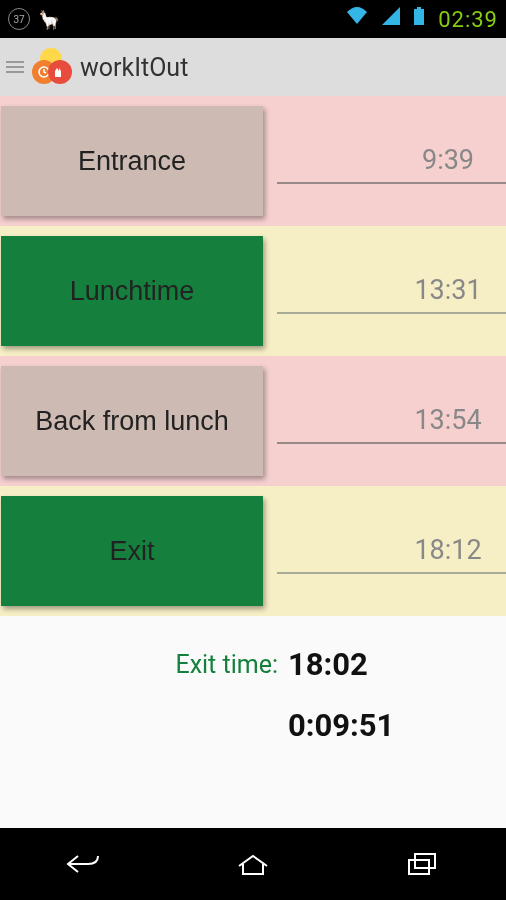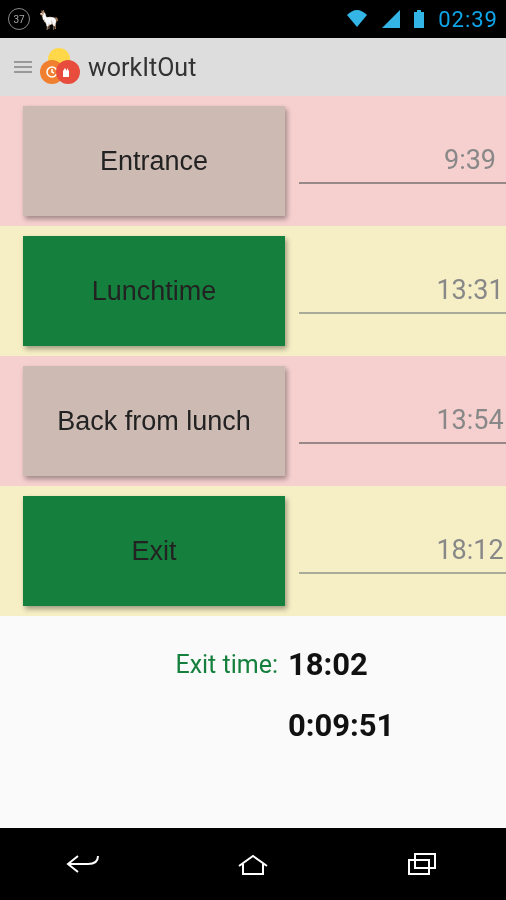--- a/index.html
+++ b/index.html
@@ -1,32 +1,32 @@
 <!DOCTYPE html>
 <html><head>
 <meta charset="utf-8">
 <style>
 *{margin:0;padding:0;box-sizing:border-box}
 body{width:506px;height:900px;font-family:Roboto,Arial,sans-serif;background:#fafafa;overflow:hidden;position:relative}
 .statusbar{height:38px;background:#000;display:flex;align-items:center;justify-content:space-between;padding:0 8px;color:#fff}
 .sb-left{display:flex;align-items:center;gap:8px}
-.sb-right{display:flex;align-items:center;gap:14px;color:#0ea5e9}
+.sb-right{display:flex;align-items:flex-start;gap:14px;color:#84cc16}
 .battery-circle{width:22px;height:22px;border:1.5px solid #888;border-radius:50%;display:flex;align-items:center;justify-content:center;font-size:10px;color:#aaa}
 .llama-icon{color:#aaa;font-size:18px}
 .clock{font-size:22px;letter-spacing:1px}
-.appbar{height:58px;background:#ddd;display:flex;align-items:center;padding:0 14px}
+.appbar{height:58px;background:#ddd;display:flex;align-items:center;padding:0 6px}
 .menu-icon{width:18px;display:flex;flex-direction:column;gap:3px;margin-right:6px}
 .menu-icon span{height:2px;background:#999}
 .app-logo{position:relative;width:42px;height:42px;margin-right:8px}
 .circ{position:absolute;border-radius:50%}
 .circ.y{width:22px;height:22px;background:#ffd84a;top:2px;left:10px}
 .circ.o{width:24px;height:24px;background:#f08030;top:14px;left:2px;display:flex;align-items:center;justify-content:center}
 .circ.r{width:24px;height:24px;background:#e74c3c;top:14px;left:18px;display:flex;align-items:center;justify-content:center}
 .app-title{font-size:25px;color:#333}
-.row{height:130px;display:flex;align-items:center;padding:10px 23px;gap:14px}
+.row{height:130px;display:flex;align-items:center;padding:10px 1px;gap:14px}
 .row.pink{background:#f6cfcf}
 .row.yellow{background:#f6eec5}
 .btn{flex:0 0 262px;height:110px;background:#ccbab3;border:none;font-size:27px;color:#222;box-shadow:2px 3px 5px rgba(0,0,0,0.35);cursor:pointer}
 .row.yellow .btn{background:#15803d}
 .time-field{flex:0 0 140px;height:46px;border:none;border-bottom:2px solid #988;background:transparent;text-align:center;font-size:27px;color:#888;font-family:inherit}
 .row.yellow .time-field{border-bottom-color:#aa9}
 .summary{padding:30px 20px 20px;background:#fafafa}
 .srow{display:flex;align-items:center;margin-bottom:24px}
 .slabel{flex:0 0 268px;text-align:right;font-size:25px;color:#15803d;padding-right:10px}
 .sval{flex:1;font-size:31px;font-weight:bold;color:#111}

